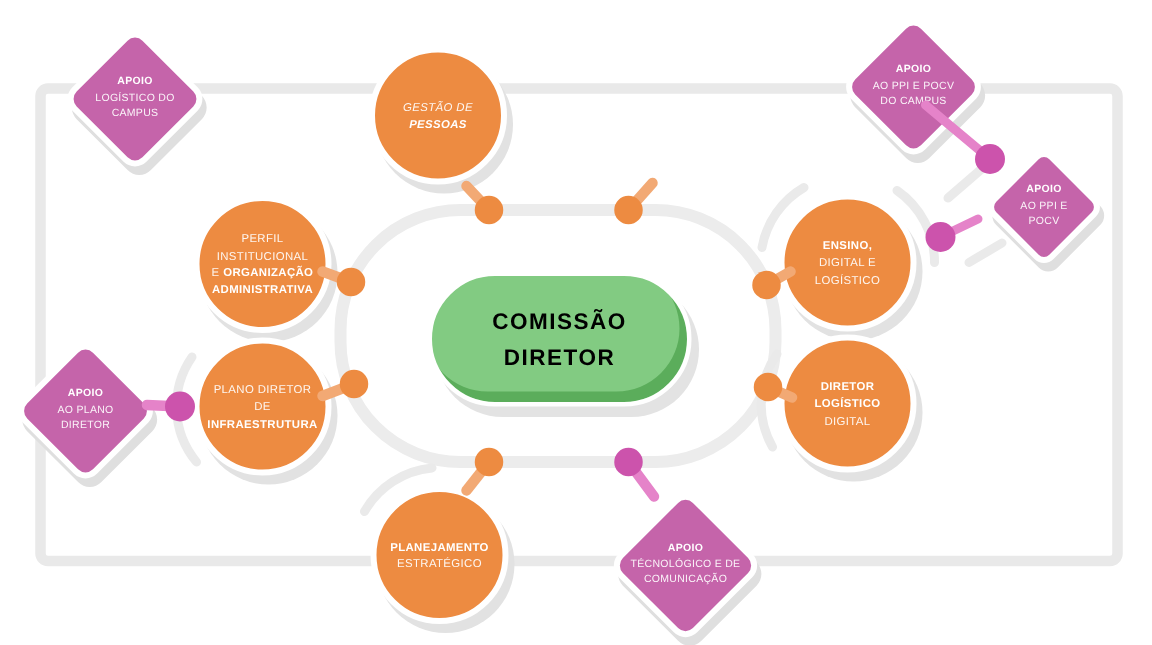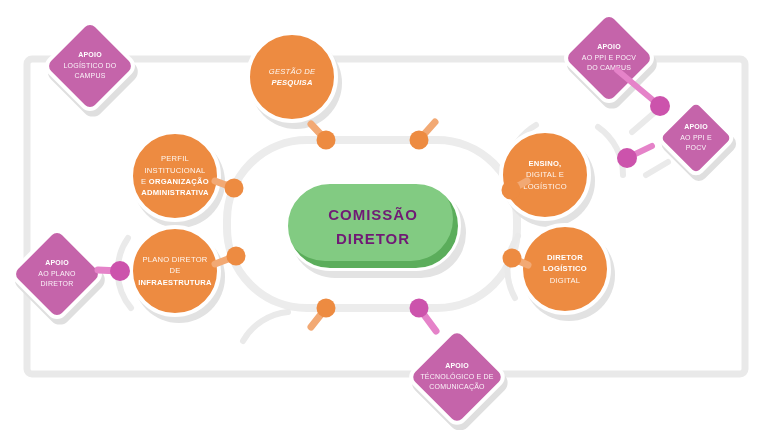--- a/index.html
+++ b/index.html
@@ -23,21 +23,21 @@
   .node-diamond .label{position:absolute;left:50%;top:50%;width:86px;
     transform:translate(-50%,-50%) rotate(-45deg);
     color:#fff;font-size:7px;line-height:1.5;letter-spacing:.2px;text-align:center;}
 
   
   .center-pill{position:absolute;left:285px;top:181px;width:170px;height:84px;border-radius:45px;
     background:#82CB82;border:3px solid #ffffff;
     box-shadow:5px 7px 0 #E3E3E3, inset -5px -7px 0 0 #5BAD5B;
     display:flex;flex-direction:column;align-items:center;justify-content:center;gap:7px;
     text-align:center;}
-  .center-pill .cl{color:#701a75;font-weight:bold;font-size:15px;letter-spacing:1px;}
+  .center-pill .cl{color:#000000;font-weight:bold;font-size:15px;letter-spacing:1px;}
 
   .b{font-weight:bold;}
   .r{font-weight:normal;opacity:.92;}
 </style>
 </head>
 <body>
 
 <div class="stage">
 
   <svg class="layer" width="768" height="430">
@@ -55,57 +55,63 @@
   </svg>
 
   <div class="center-pill">
     <div class="cl">COMISSÃO</div>
     <div class="cl">DIRETOR</div>
   </div>
 
   <div class="node-circle" style="left:246px;top:31px;font-style:italic;">
     <div class="label">
       <div class="r">GESTÃO DE</div>
-      <div class="b">PESQUISA</div>
+      <div class="b">PESSOAS</div>
     </div>
   </div>
 
 
   <div class="node-circle" style="left:129px;top:130px;">
     <div class="label">
       <div class="r">PERFIL</div>
       <div class="r">INSTITUCIONAL</div>
       <div><span class="r">E</span> <span class="b">ORGANIZAÇÃO</span></div>
       <div class="b">ADMINISTRATIVA</div>
     </div>
   </div>
 
   <div class="node-circle" style="left:129px;top:225px;">
     <div class="label">
       <div class="r">PLANO DIRETOR</div>
       <div><span class="r">DE</span> <span class="b">INFRAESTRUTURA</span></div>
     </div>
   </div>
 
-  <div class="node-circle" style="left:499px;top:129px;">
+  <div class="node-circle" style="left:519px;top:129px;">
     <div class="label">
       <div class="b">ENSINO,</div>
       <div class="r">DIGITAL E</div>
       <div class="r">LOGÍSTICO</div>
     </div>
   </div>
 
   <div class="node-circle" style="left:519px;top:223px;">
     <div class="label">
       <div class="b">DIRETOR</div>
       <div class="b">LOGÍSTICO</div>
       <div class="r">DIGITAL</div>
     </div>
   </div>
 
+  <div class="node-circle" style="left:247px;top:324px;">
+    <div class="label">
+      <div class="b">PLANEJAMENTO</div>
+      <div class="r">ESTRATÉGICO</div>
+    </div>
+  </div>
 
   <div class="node-diamond d-lg" style="left:55px;top:31px;">
     <div class="label">
       <div class="b">APOIO</div>
       <div class="r">LOGÍSTICO DO</div>
       <div class="r">CAMPUS</div>
     </div>
   </div>
 
   <div class="node-diamond d-lg" style="left:574px;top:23px;">

